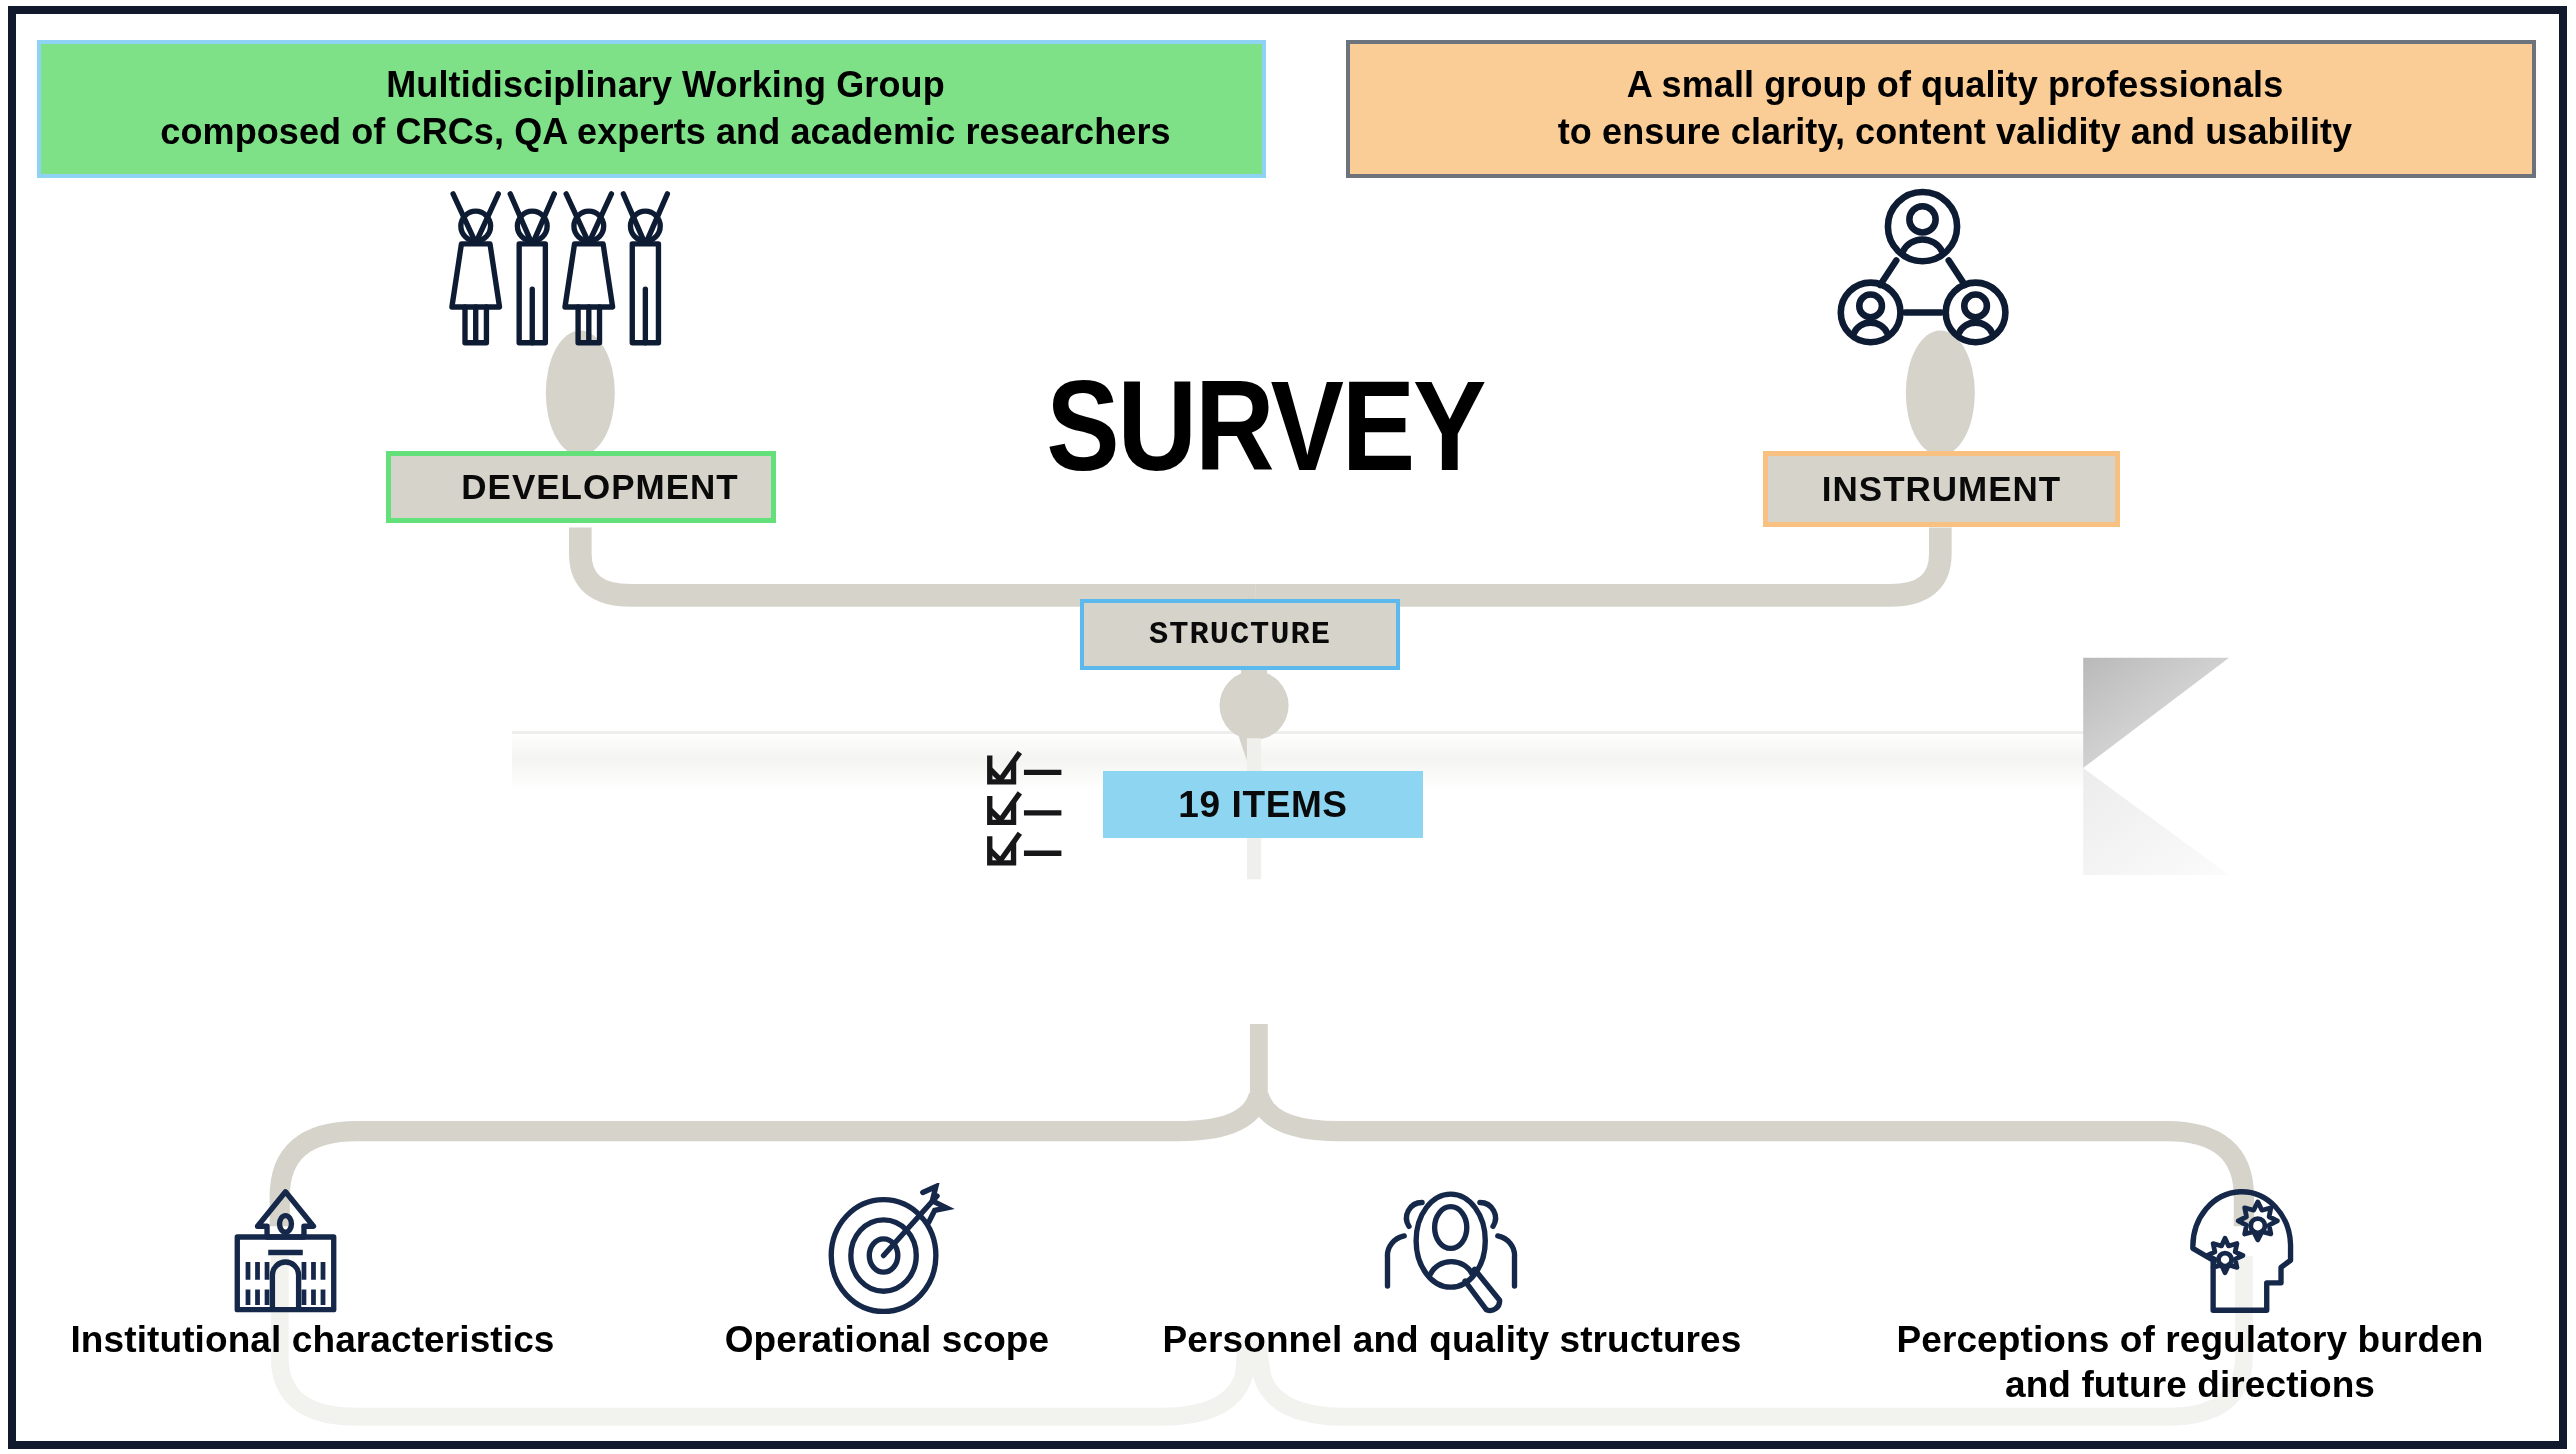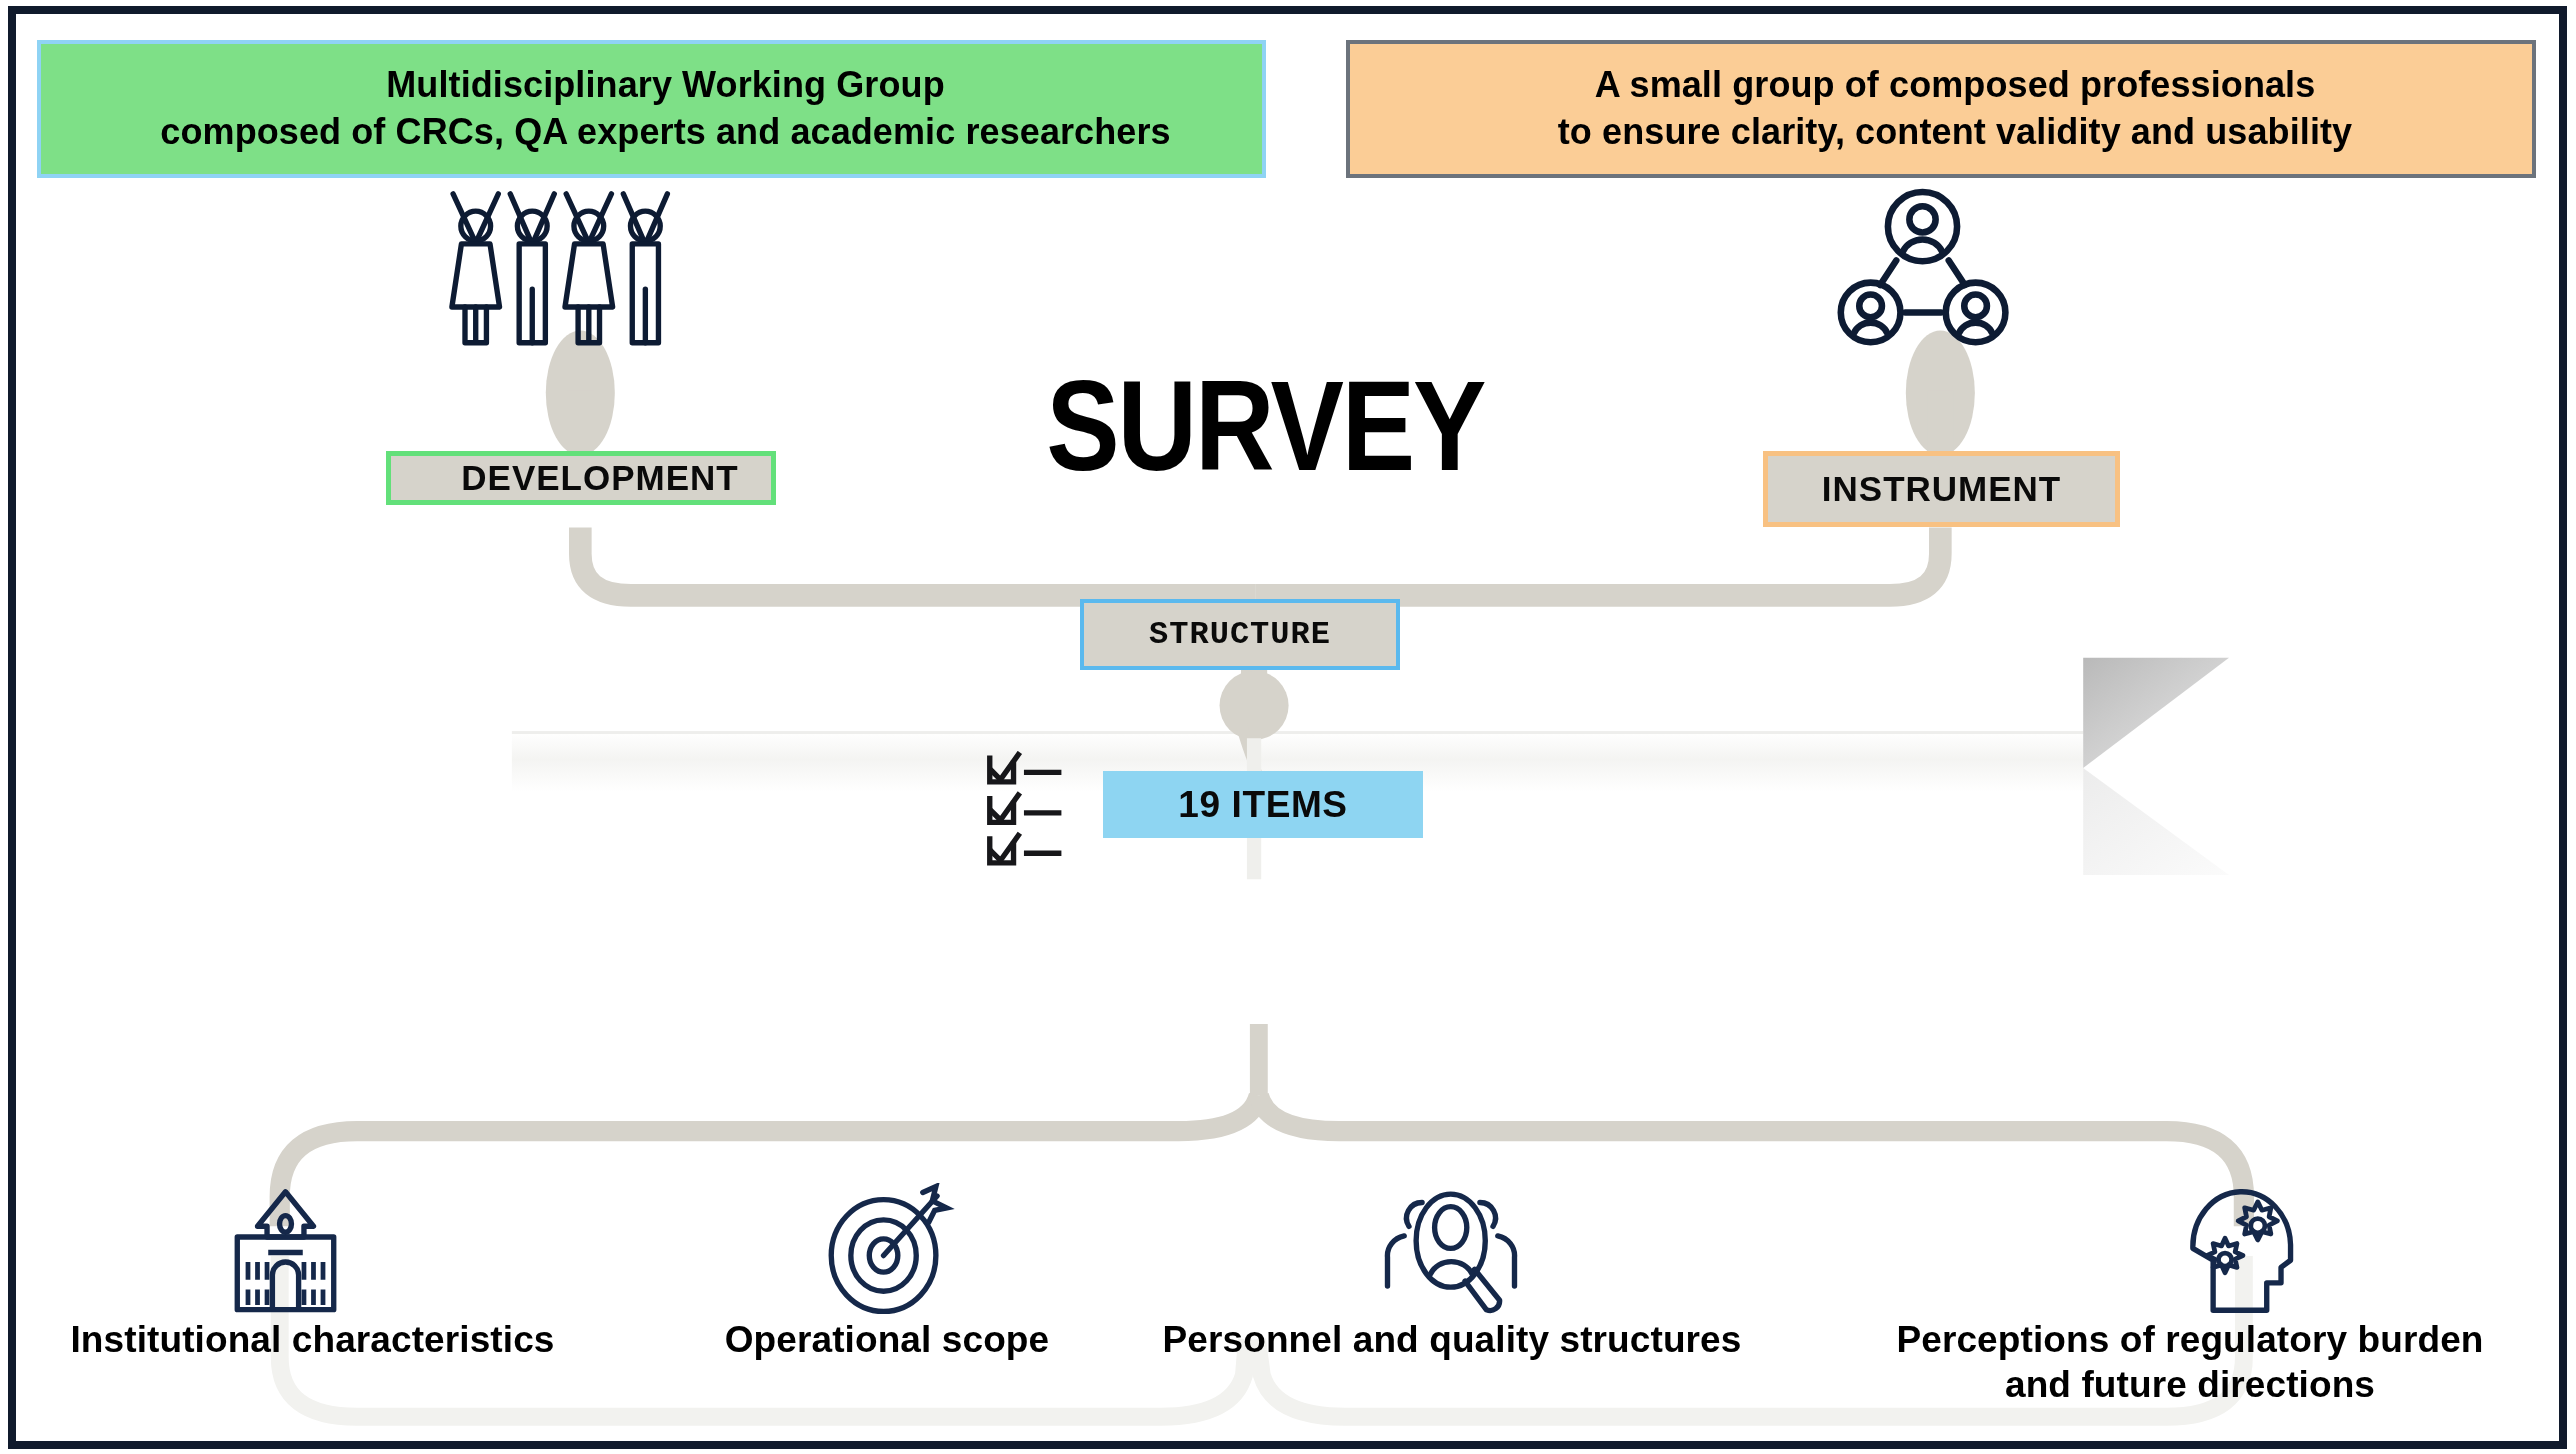--- a/index.html
+++ b/index.html
@@ -72,21 +72,21 @@
     align-items:center;
     justify-content:center;
     background:#d6d3cb;
     font-weight:bold;
     color:#0a0a0a;
     letter-spacing:1px;
     text-align:center;
   }
   #chip-development{
     left:386px; top:451px;
-    width:390px; height:54px;
+    width:390px; height:72px;
     border:5.4px solid #63e07a;
     font-size:35px;
     padding-left:38px;
   }
   #chip-instrument{
     left:1763px; top:451px;
     width:357px; height:76px;
     border:5.4px solid #f8c182;
     font-size:35px;
   }
@@ -212,21 +212,21 @@
     <path d="M 470 2110 L 470 2280 Q 470 2380 600 2380 L 1950 2380 Q 2070 2380 2090 2310 L 2095 2250" fill="none" stroke="#f2f2ef" stroke-width="30"></path>
     <path d="M 3770 2110 L 3770 2280 Q 3770 2380 3640 2380 L 2260 2380 Q 2140 2380 2120 2310 L 2112 2250" fill="none" stroke="#f2f2ef" stroke-width="30"></path>
   </svg>
 
   <div class="callout" id="callout-left">
     <span class="line">Multidisciplinary Working Group</span>
     <span class="line">composed of CRCs, QA experts and academic researchers</span>
   </div>
 
   <div class="callout" id="callout-right">
-    <span class="line">A small group of composed professionals</span>
+    <span class="line">A small group of quality professionals</span>
     <span class="line">to ensure clarity, content validity and usability</span>
   </div>
 
   <div class="icon-holder" id="icon-people-row">
     <svg viewBox="0 0 420 270" width="250" height="161">
       <g fill="none" stroke="#0d1b33" stroke-width="9" stroke-linejoin="round" stroke-linecap="round">
 
         <path d="M22 8 L58 86 M98 8 L62 86"></path>
         <circle cx="60" cy="62" r="25"></circle>
         <path d="M36 92 L84 92 L100 198 L20 198 Z"></path>

